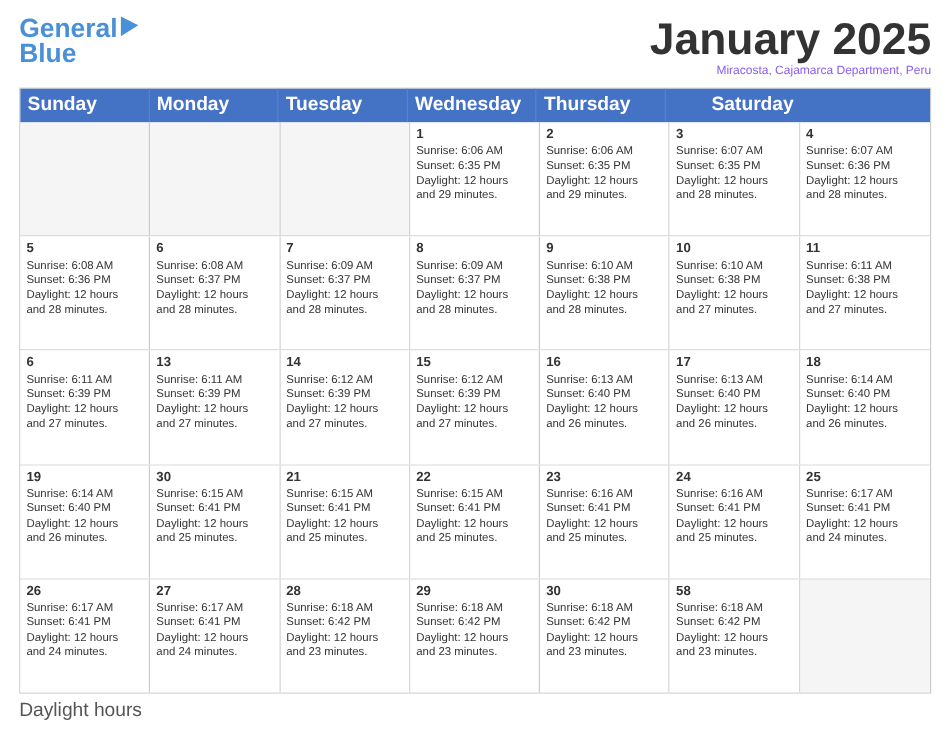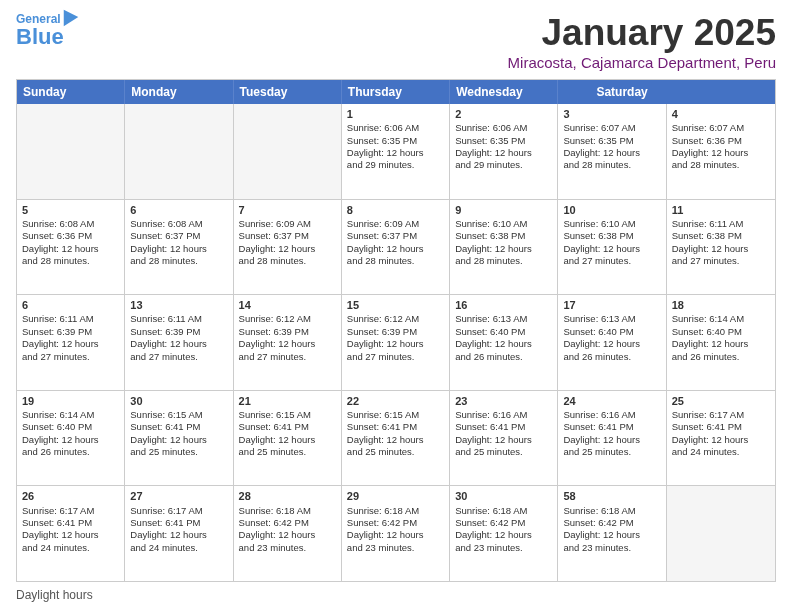--- a/index.html
+++ b/index.html
@@ -22,21 +22,21 @@
       display: flex;
       justify-content: space-between;
       align-items: flex-start;
       margin-bottom: 8px;
     }
     .logo {
       display: flex;
       align-items: center;
     }
     .logo-text {
-      font-size: 12px;
+      font-size: 22px;
       font-weight: bold;
       color: #333;
       line-height: 1.1;
     }
     .logo-text span {
       color: #4a90d9;
     }
     .logo-icon {
       width: 16px;
       height: 20px;
@@ -45,37 +45,37 @@
     }
     .title-block {
       text-align: right;
     }
     .month-title {
       font-size: 37px;
       font-weight: bold;
       color: #333;
     }
     .subtitle {
-      font-size: 15px;
-      color: #701a75;
+      font-size: 10px;
+      color: #8b5cf6;
     }
     .calendar {
       flex: 1;
       display: flex;
       flex-direction: column;
       border: 1px solid #ccc;
     }
     .cal-header {
       display: grid;
       grid-template-columns: repeat(7, 1fr);
       background: #4472c4;
     }
     .cal-header-cell {
       color: #fff;
-      font-size: 12px;
+      font-size: 16px;
       font-weight: bold;
       padding: 5px 6px;
       text-align: left;
       border-right: 1px solid #5a82cc;
     }
     .cal-header-cell:last-child { border-right: none; margin-left: 32px; }
     .cal-body {
       flex: 1;
       display: flex;
       flex-direction: column;
@@ -99,21 +99,21 @@
     .cal-cell:last-child { border-right: none; }
     .cal-cell.empty { background: #f5f5f5; }
     .day-num {
       font-size: 11px;
       font-weight: bold;
       margin-bottom: 1px;
       display: block;
     }
     .footer {
       margin-top: 6px;
-      font-size: 12px;
+      font-size: 16px;
       color: #555;
       text-align: left;
     }
   </style>
 </head>
 <body>
 
 <div class="page">
   <div class="header">
     <div class="logo">
@@ -134,22 +134,22 @@
       <div class="month-title">January 2025</div>
       <div class="subtitle">Miracosta, Cajamarca Department, Peru</div>
     </div>
   </div>
 
   <div class="calendar">
     <div class="cal-header">
     <div class="cal-header-cell">Sunday</div>
         <div class="cal-header-cell">Monday</div>
         <div class="cal-header-cell">Tuesday</div>
+        <div class="cal-header-cell">Wednesday</div>
         <div class="cal-header-cell">Thursday</div>
-        <div class="cal-header-cell">Wednesday</div>
         <div class="cal-header-cell">Saturday</div>
       </div>
     <div class="cal-body">
     <div class="cal-row">
           <div class="cal-cell empty"></div>
           <div class="cal-cell empty"></div>
           <div class="cal-cell empty"></div>
           <div class="cal-cell">
             <span class="day-num">1</span>
             <div>Sunrise: 6:06 AM</div>

